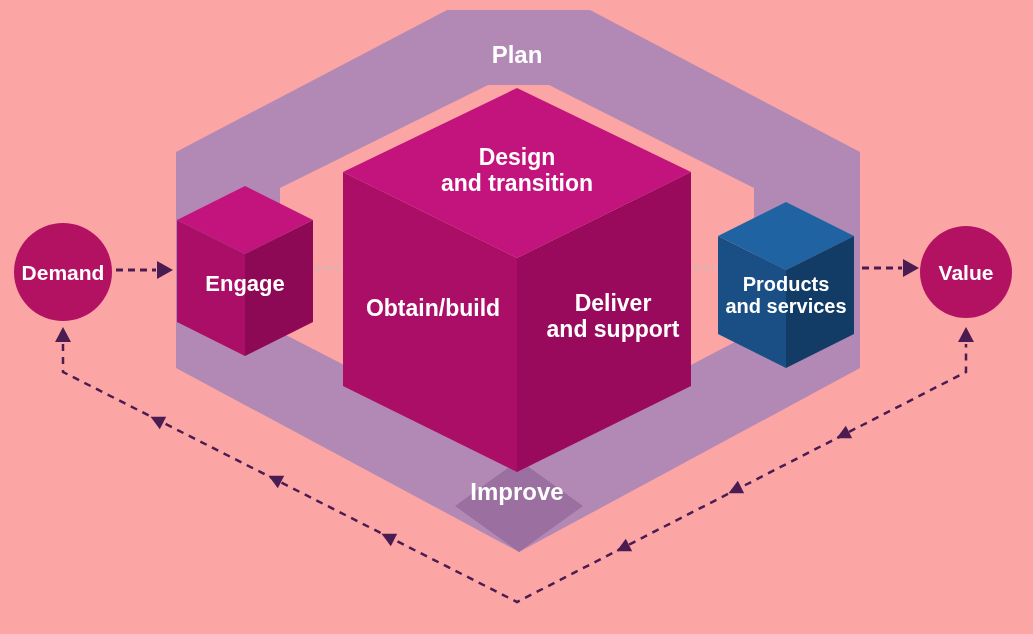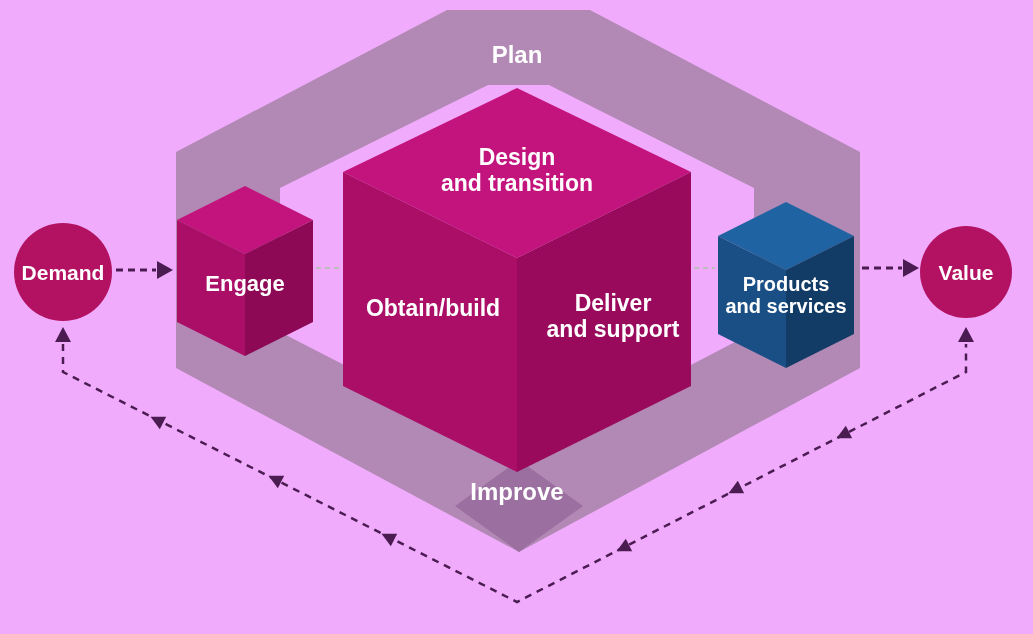--- a/index.html
+++ b/index.html
@@ -1,18 +1,18 @@
 <!DOCTYPE html>
 <html><head>
 <meta charset="utf-8">
 <style>
   html, body { margin: 0; padding: 0; background: #ffffff; }
   .stage {
     width: 1033px; height: 634px;
-    position: relative; background: #f0abfc; overflow: hidden;
+    position: relative; background: #fca5a5; overflow: hidden;
   }
   svg { display: block; }
   text {
     font-family: "Liberation Sans", sans-serif;
     font-weight: bold;
     text-anchor: middle;
   }
   .t24 { font-size: 24px; }
   .t23 { font-size: 23px; }
   .t22 { font-size: 22px; }

